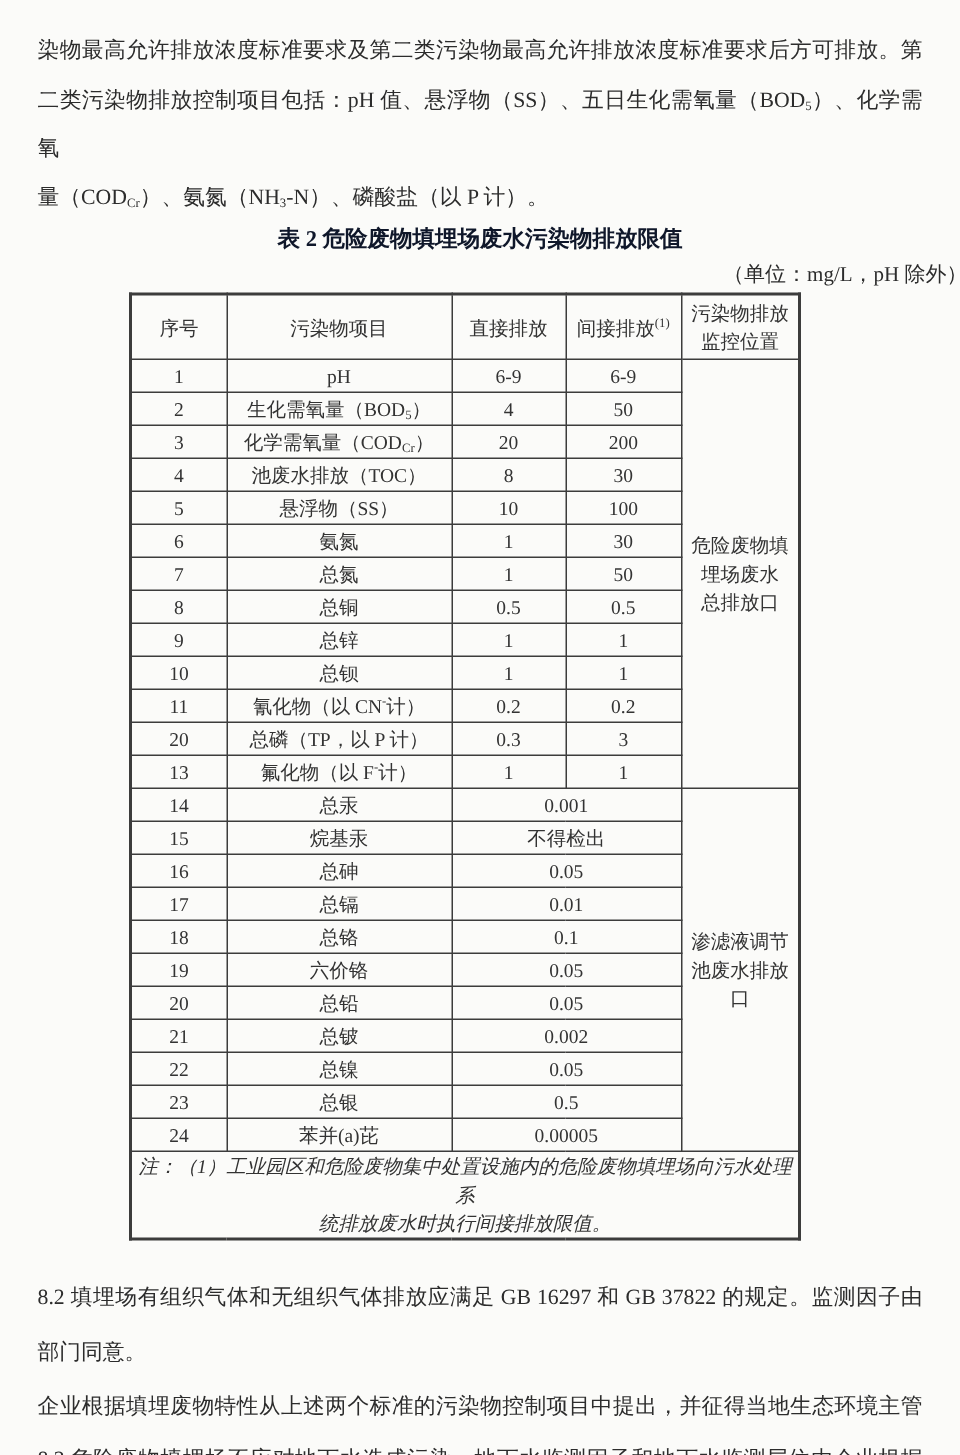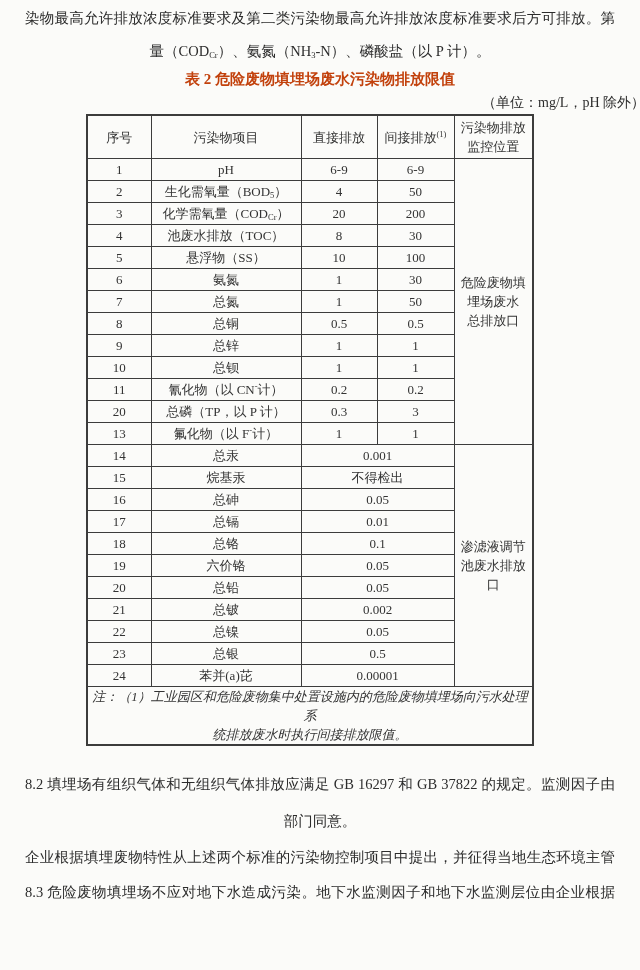--- a/index.html
+++ b/index.html
@@ -7,41 +7,41 @@
   .page{
     position:relative;
     width:640px;height:970px;
     margin:0 auto;
     background:#fbfbf9;
     font-family:"Liberation Serif","DejaVu Serif",serif;
     color:#2c2c2c;
     overflow:hidden;
   }
   .para{margin:0 25px;width:590px;}
-  .p-top{padding-top:2px;}
+  .p-top{padding-top:18px;}
   .line{
     font-size:14.5px;
     line-height:32.5px;
     white-space:nowrap;
-    text-align:center;
+    text-align:left;
   }
   .line.fill{
     white-space:normal;
     text-align:justify;
     text-align-last:justify;
   }
   sub{font-size:8.5px;vertical-align:-2px;line-height:0;}
   sup{font-size:8.5px;vertical-align:5px;line-height:0;}
   .tbl-title{
     width:640px;
     text-align:center;
     font-weight:bold;
     font-size:15px;
     line-height:25px;
-    color:#c2410c;
+    color:#0f172a;
   }
   .tbl-unit{
     width:610px;
     text-align:right;
     font-size:14px;
     line-height:21px;
     padding-left:35px;
   }
   table.limits{
     border-collapse:collapse;
@@ -79,20 +79,21 @@
   .p-bot{padding-top:20px;}
   .p-bot .line{line-height:36.5px;}
 </style>
 </head>
 <body>
 
 <div class="page">
 
   <div class="para p-top">
     <div class="line fill">染物最高允许排放浓度标准要求及第二类污染物最高允许排放浓度标准要求后方可排放。第</div>
+    <div class="line fill">二类污染物排放控制项目包括：pH 值、悬浮物（SS）、五日生化需氧量（BOD<sub>5</sub>）、化学需氧</div>
     <div class="line">量（COD<sub>Cr</sub>）、氨氮（NH<sub>3</sub>-N）、磷酸盐（以 P 计）。</div>
   </div>
 
 
   <div class="tbl-title">表 2 危险废物填埋场废水污染物排放限值</div>
   <div class="tbl-unit">（单位：mg/L，pH 除外）</div>
 
   <table class="limits">
     <colgroup>
       <col style="width:64px">
@@ -241,21 +242,21 @@
           <td colspan="2">0.05</td>
         </tr>
         <tr>
           <td>23</td>
           <td>总银</td>
           <td colspan="2">0.5</td>
         </tr>
         <tr>
           <td>24</td>
           <td>苯并(a)芘</td>
-          <td colspan="2">0.00001</td>
+          <td colspan="2">0.00005</td>
         </tr>
       </tbody>
     <tfoot>
       <tr>
         <td class="note" colspan="5">注：（1）工业园区和危险废物集中处置设施内的危险废物填埋场向污水处理系
 统排放废水时执行间接排放限值。</td>
       </tr>
     </tfoot>
   </table>
 

